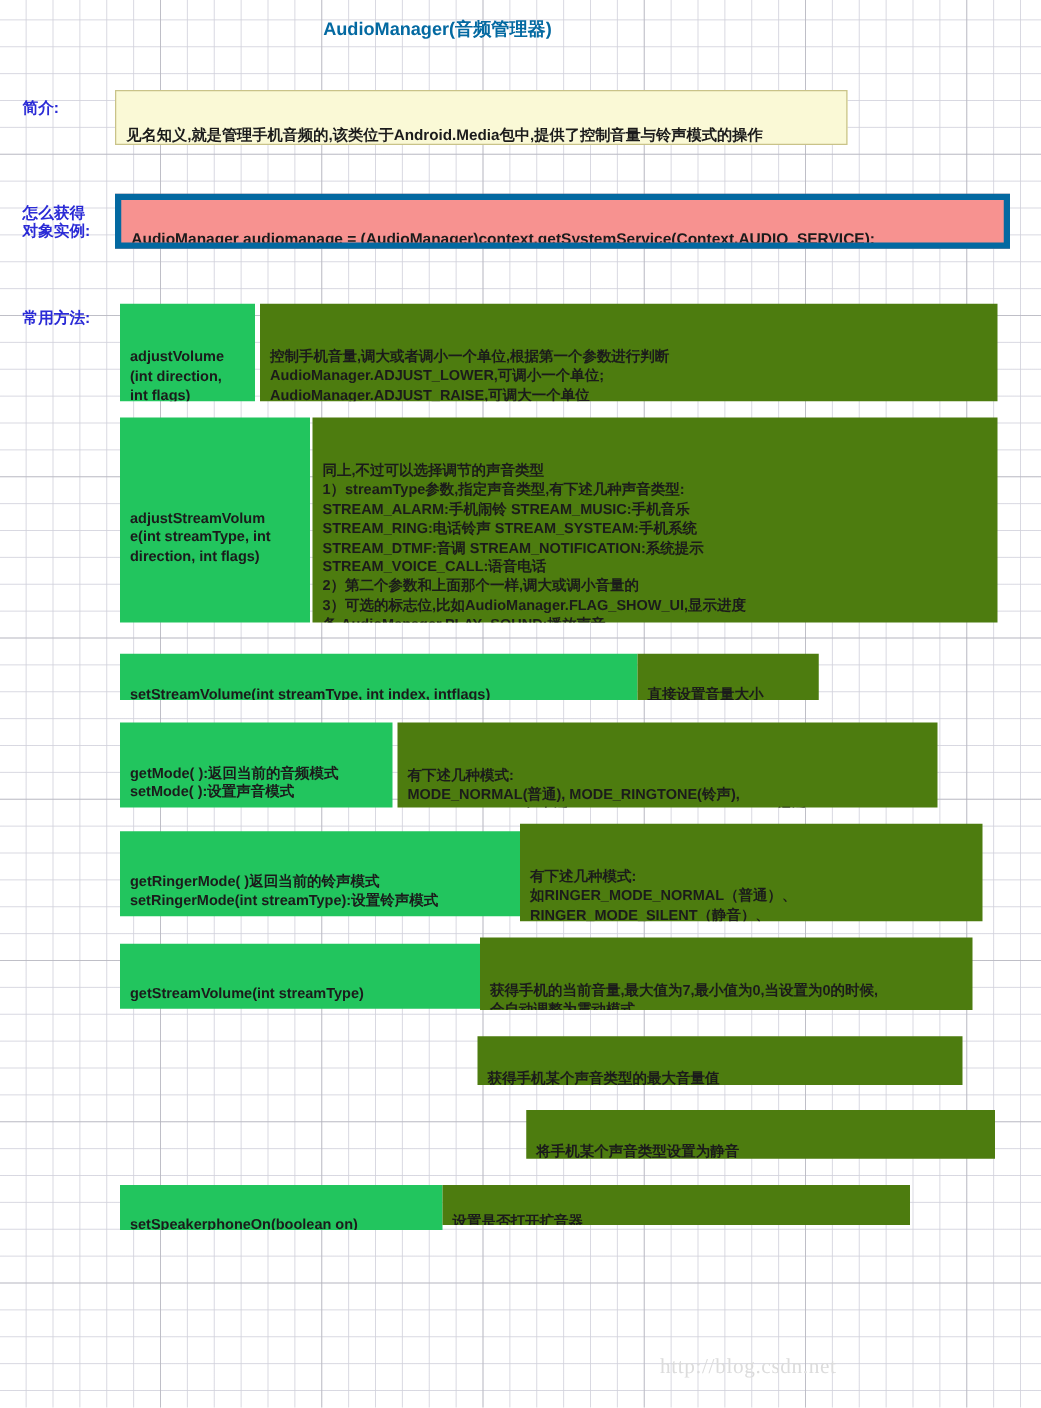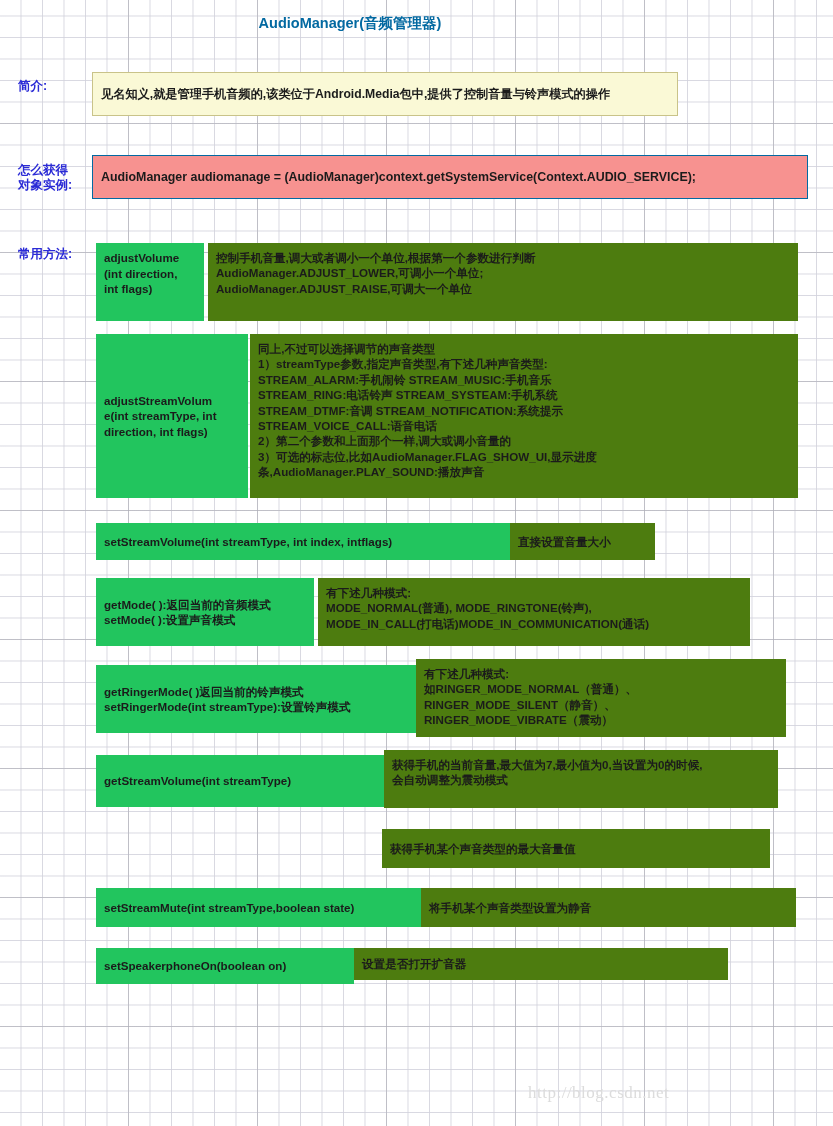--- a/index.html
+++ b/index.html
@@ -68,34 +68,35 @@
   
   .box {
     box-sizing: border-box;
     display: flex;
     align-items: center;
     overflow: hidden;
   }
   .box .inner {
     width: 100%;
     padding: 0 8px;
+    margin-top: 28px;
   }
 
   .box-intro {
     background: #faf9d6;
     border: 1px solid #c9c389;
     color: #1b1b1b;
     font-size: 12.2px;
     font-weight: bold;
     line-height: 16px;
   }
 
   .box-red {
     background: #f79290;
-    border: 1px solid #0369a1;
+    border: 5px solid #0369a1;
     color: #1b1b1b;
     font-size: 12.4px;
     font-weight: bold;
     line-height: 16px;
   }
 
   .box-orange {
     background: #22c55e;
     color: #1b1b1b;
     font-size: 11.6px;
@@ -246,23 +247,20 @@
   </div>
   <div class="abs box box-green top-align" style="left:384px; top:750px; width:394px; height:58px;">
     <div class="inner nowrap-lines">获得手机的当前音量,最大值为7,最小值为0,当设置为0的时候,
 会自动调整为震动模式</div>
   </div>
 
   <div class="abs box box-green" style="left:382px; top:829px; width:388px; height:39px;">
     <div class="inner">获得手机某个声音类型的最大音量值</div>
   </div>
 
-  <div class="abs box box-orange" style="left:96px; top:888px; width:325px; height:39px;">
-    <div class="inner">setStreamMute(int streamType,boolean state)</div>
-  </div>
   <div class="abs box box-green" style="left:421px; top:888px; width:375px; height:39px;">
     <div class="inner">将手机某个声音类型设置为静音</div>
   </div>
 
   <div class="abs box box-orange" style="left:96px; top:948px; width:258px; height:36px;">
     <div class="inner">setSpeakerphoneOn(boolean on)</div>
   </div>
   <div class="abs box box-green" style="left:354px; top:948px; width:374px; height:32px;">
     <div class="inner">设置是否打开扩音器</div>
   </div>

